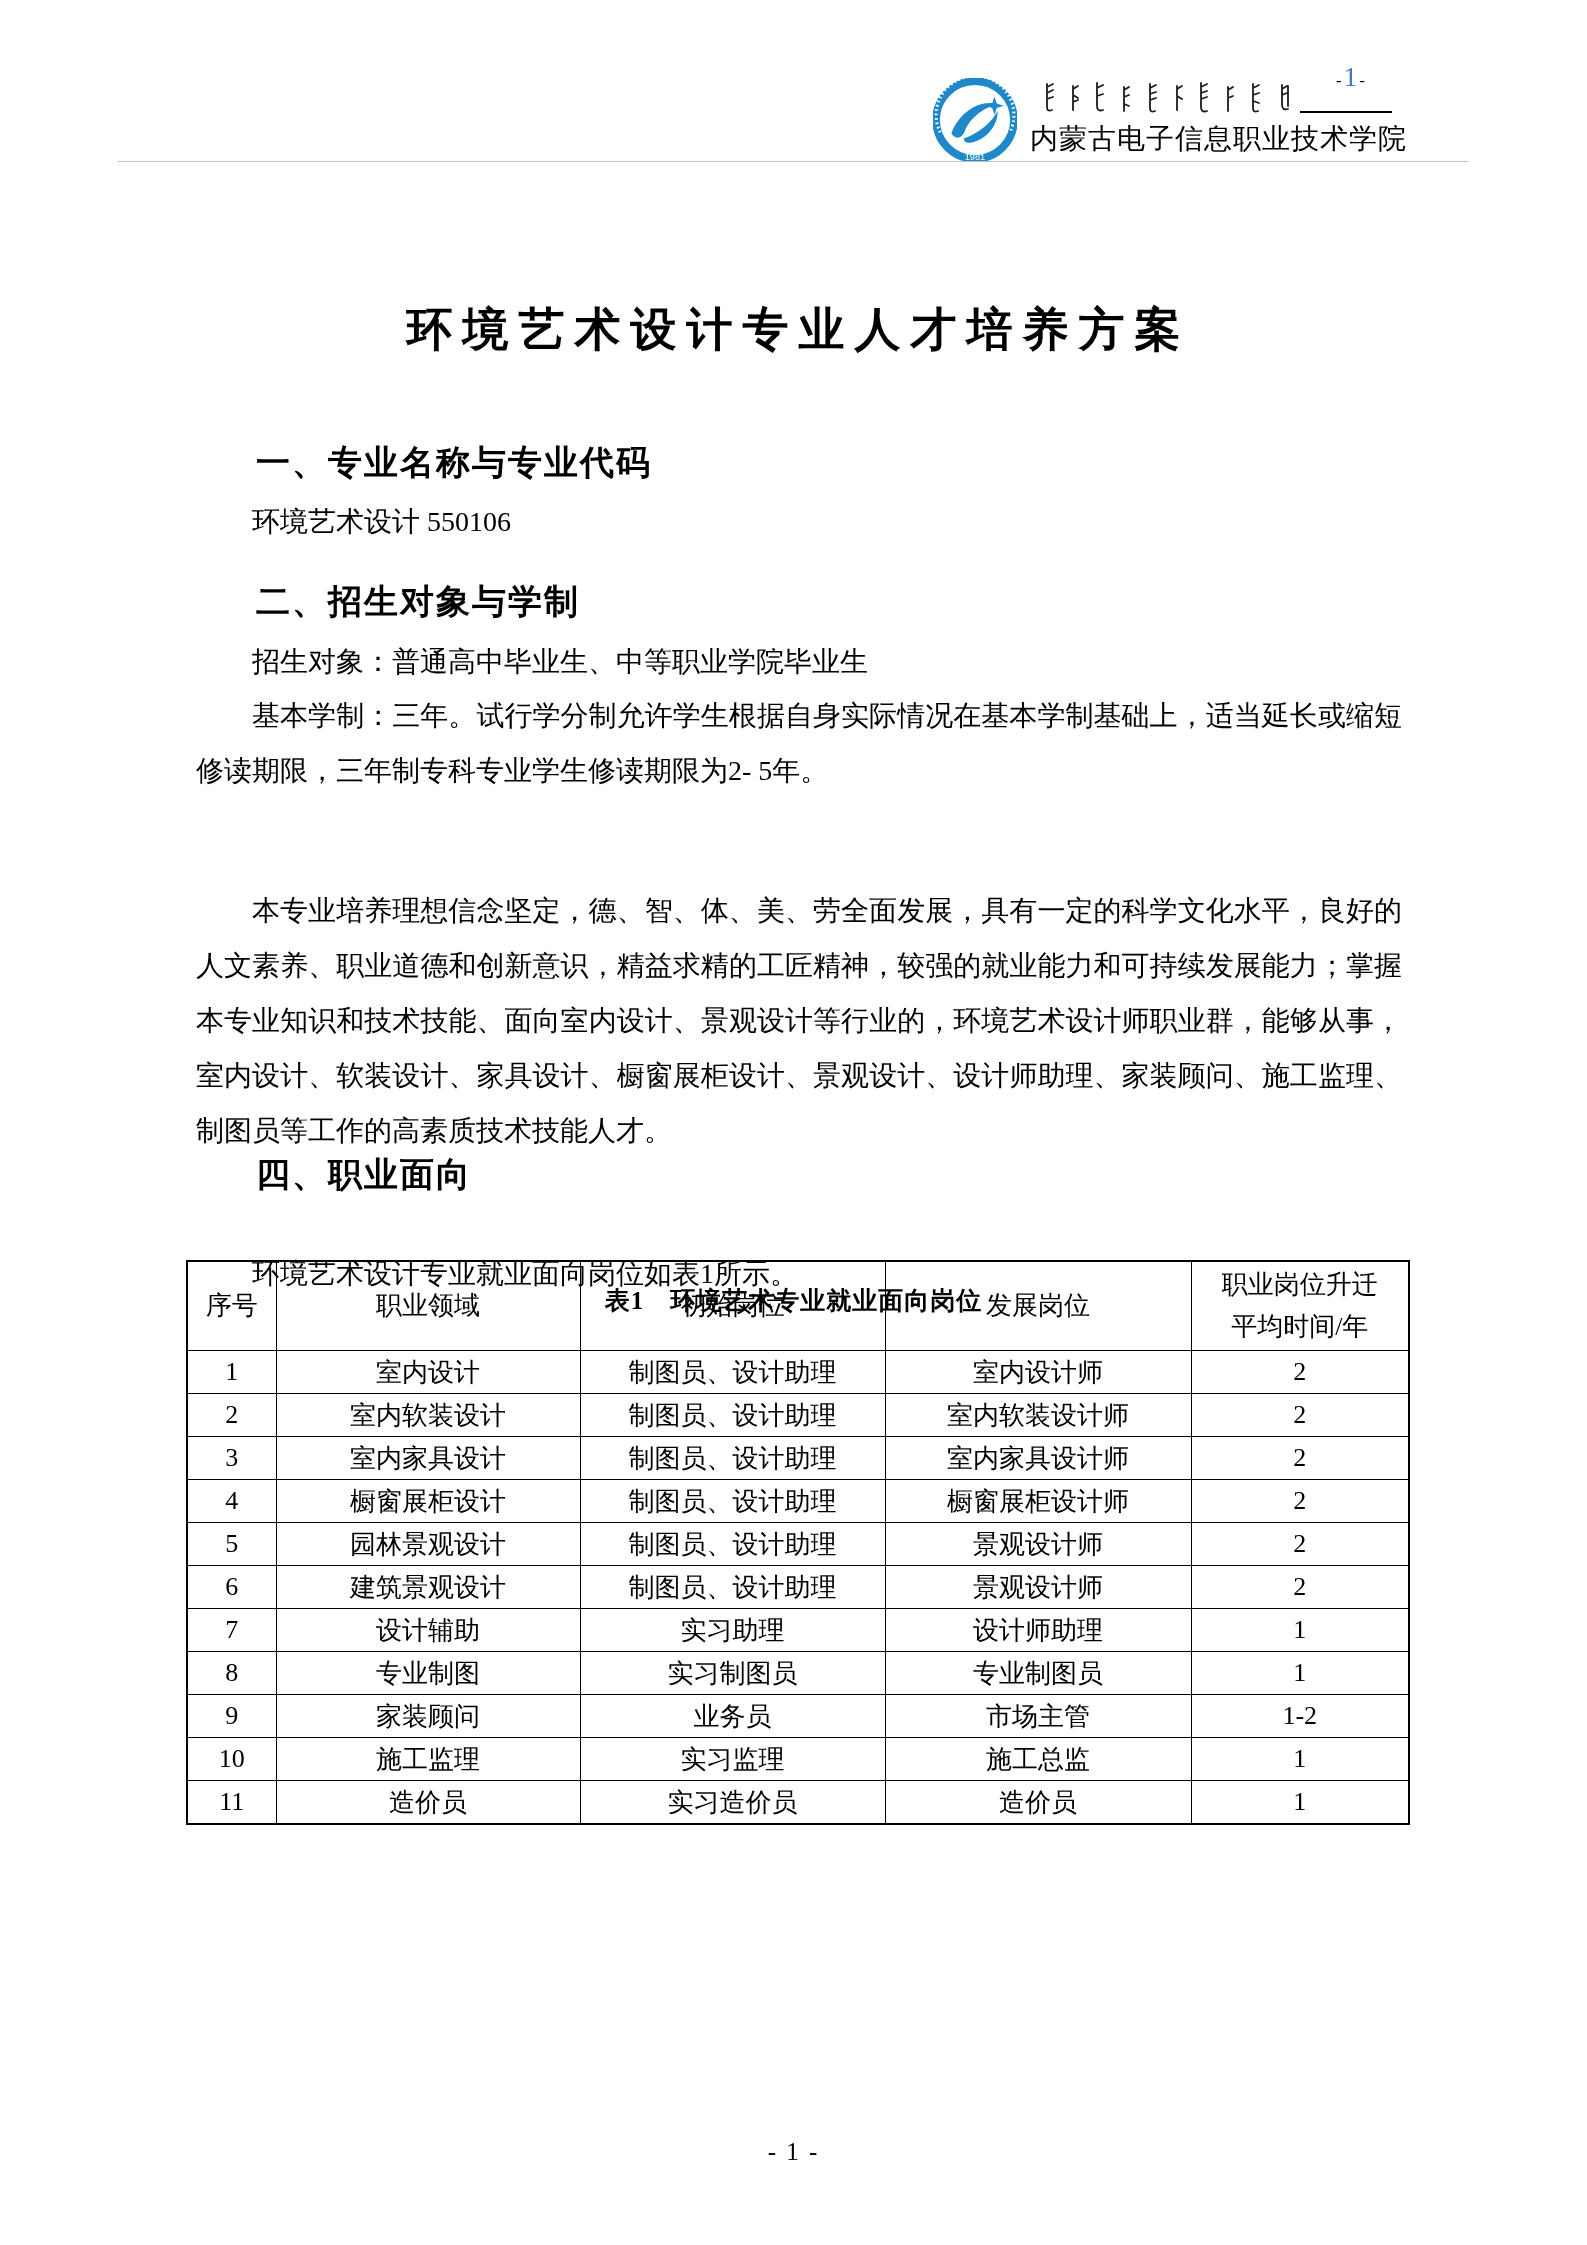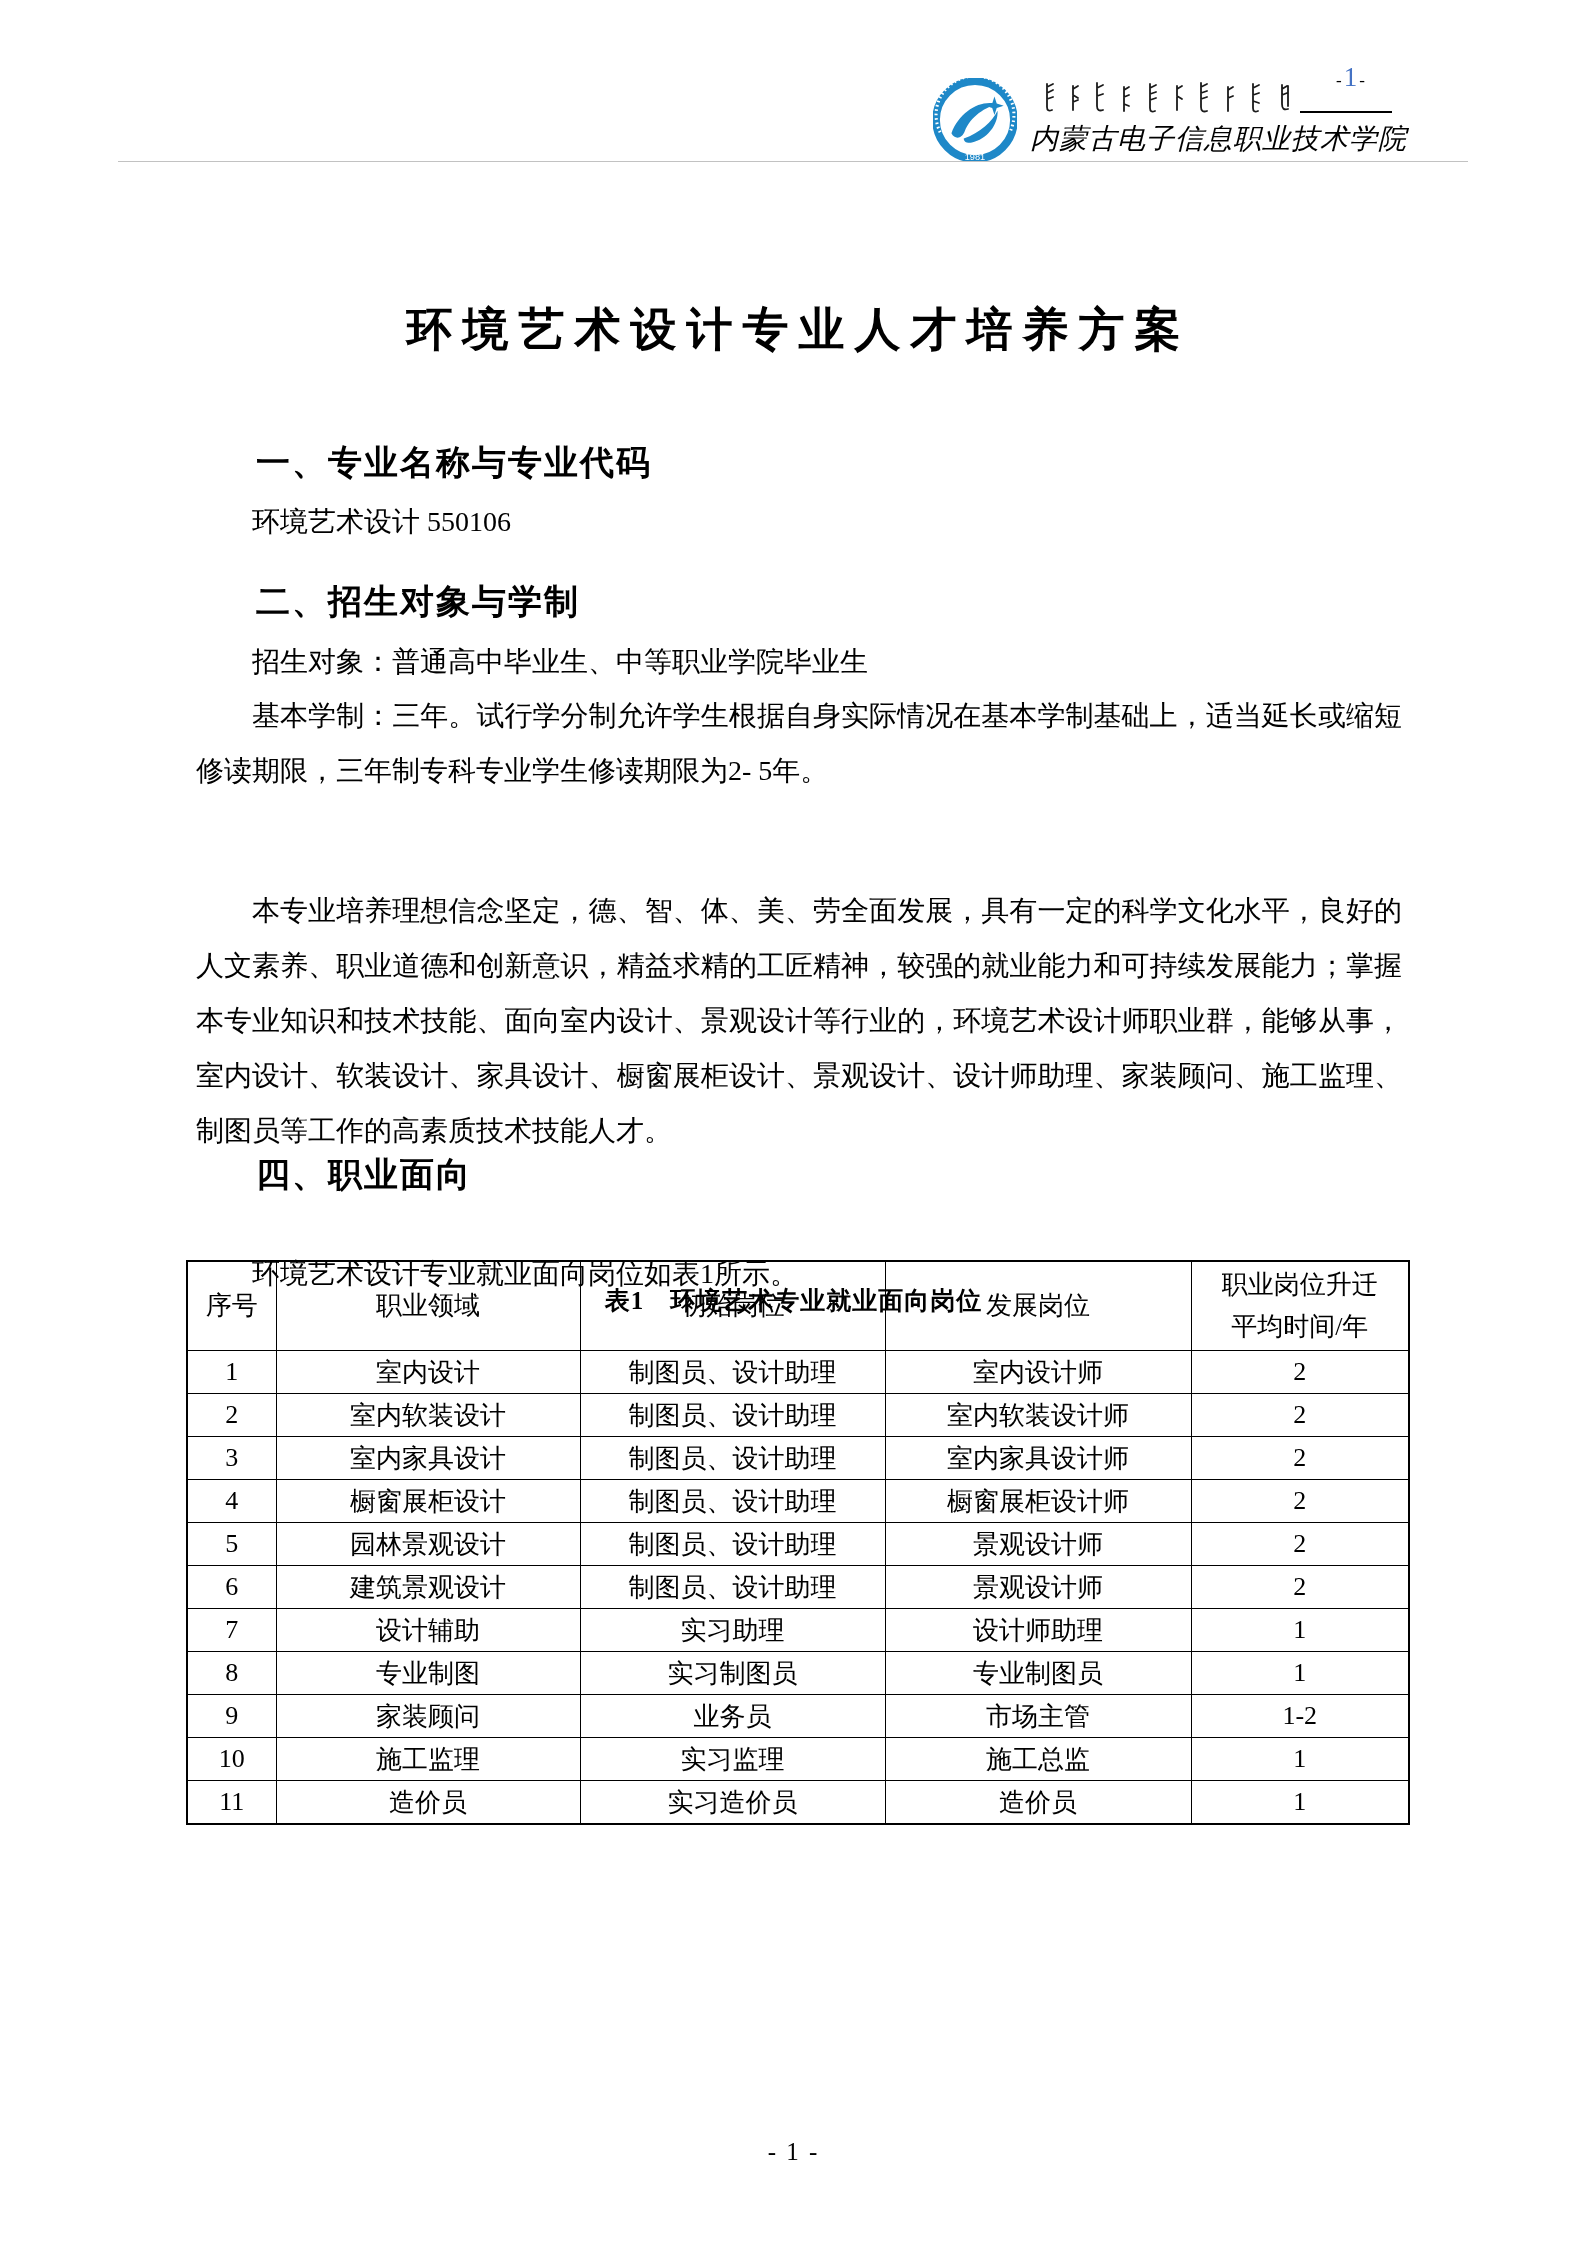--- a/index.html
+++ b/index.html
@@ -10,21 +10,21 @@
   }
   .abs{position:absolute;}
 
   
   .logo{left:933px;top:78px;width:84px;height:84px;}
   .mongol{left:1040px;top:80px;width:270px;height:36px;}
   .hdr-pagenum{left:1336px;top:62px;font-size:17px;white-space:nowrap;}
   .hdr-pagenum .num{font-size:27px;color:#4472c4;font-family:"Liberation Serif",serif;margin:0 2px;}
   .hdr-underline{left:1300px;top:111px;width:92px;height:0;border-top:2px solid #000;}
   .calli{
-    left:1030px;top:120px;width:370px;font-size:28px;font-style:italic;
+    left:1030px;top:120px;width:370px;font-size:28px;
     font-family:"DejaVu Serif","Liberation Serif",serif;letter-spacing:1px;white-space:nowrap;
   }
   .hdr-rule{left:118px;top:161px;width:1350px;height:0;border-top:1.5px solid #c2c2c2;}
 
   
   .doc-title{
     left:0;top:291px;width:100%;text-align:center;
     font-family:"Liberation Sans","DejaVu Sans",sans-serif;font-weight:bold;
     font-size:46px;letter-spacing:10px;text-indent:10px;margin-top:8px;
   }

